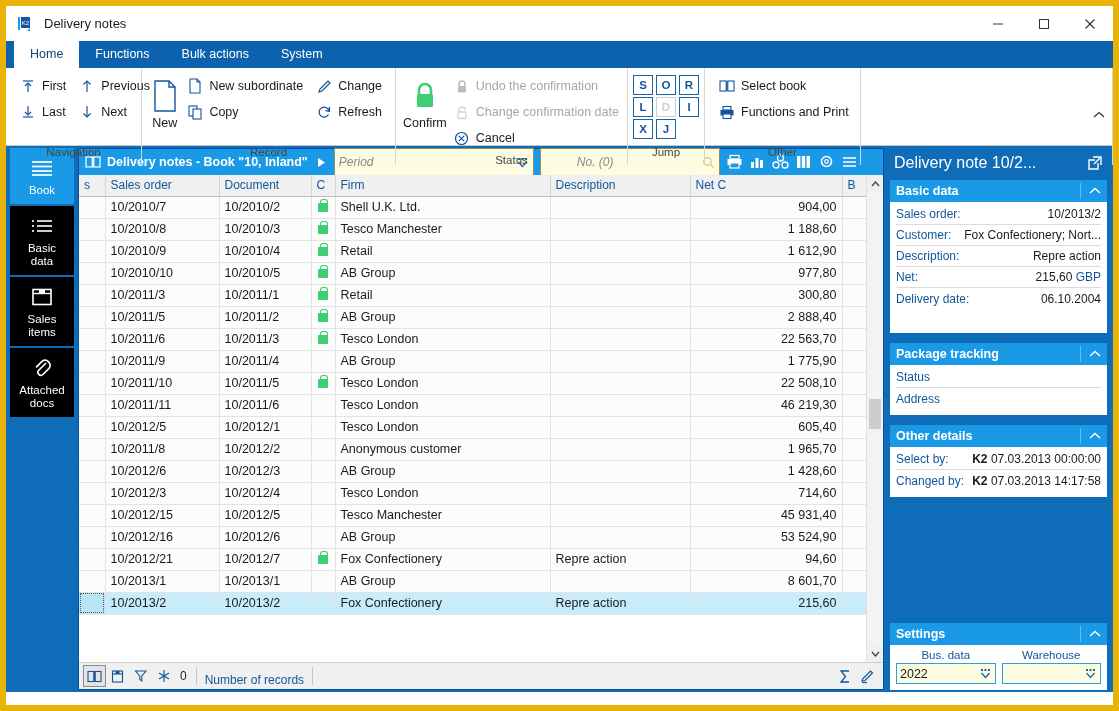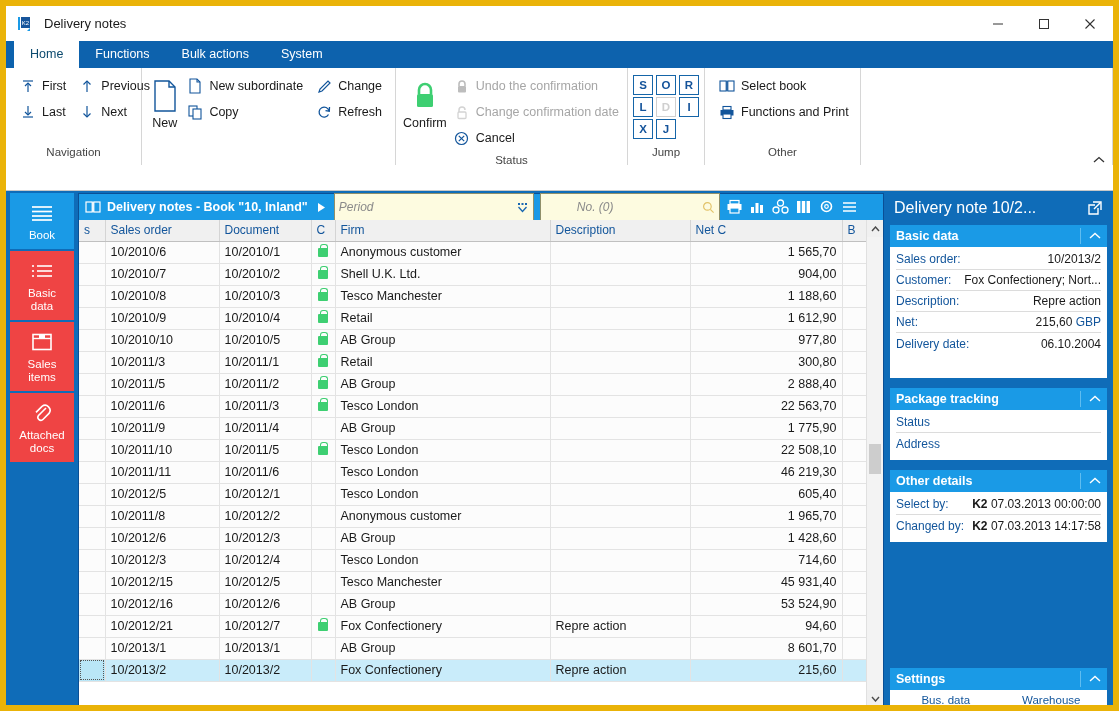--- a/index.html
+++ b/index.html
@@ -19,21 +19,21 @@
   .tb-icon { margin-left:10px; width:20px; height:20px; display:flex; align-items:center; justify-content:center; }
   .tb-title { margin-left:8px; font-size:13px; color:#1a1a1a; }
   .tb-spacer { flex:1; }
   .win-btn { width:46px; height:34px; display:flex; align-items:center; justify-content:center; color:#333; font-size:13px; }
 
   
   .ribbon { position:relative; background:#0d62ad; }
   .rtabs { display:flex; height:27px; background:#0d62ad; padding-left:8px; }
   .rtab { padding:0 16px; height:27px; line-height:27px; color:#fff; font-size:12.5px; }
   .rtab.active { background:#fff; color:#0c4a6e; }
-  .rbody { background:#fff; height:123px; display:flex; position:relative; border-bottom:1px solid #c8c8c8; }
+  .rbody { background:#fff; height:78px; display:flex; position:relative; border-bottom:1px solid #c8c8c8; }
   .rgroup { position:relative; display:flex; flex-direction:column; height:97px; border-right:1px solid #d6d6d6; }
   .rgroup:last-child { border-right:none; }
   .rgroup-content { flex:1; display:flex; align-items:flex-start; padding:5px 7px 0 7px; }
   .rgroup-label { height:22px; line-height:18px; text-align:center; color:#444; font-size:11.5px; }
   .rcol { display:flex; flex-direction:column; }
   .ritem { display:flex; align-items:center; height:26px; padding:0 6px; color:#1a1a1a; font-size:12.5px; white-space:nowrap; }
   .ritem .ic { width:18px; height:18px; margin-right:5px; display:flex; align-items:center; justify-content:center; flex:0 0 18px; }
   .ritem.dim { color:#a6a6a6; }
   .rbig { display:flex; flex-direction:column; align-items:center; justify-content:flex-start; width:56px; padding-top:3px; font-size:12.5px; color:#1a1a1a; }
   .rbig .bic { height:40px; display:flex; align-items:center; justify-content:center; }
@@ -41,21 +41,21 @@
   .jrow { display:flex; gap:3px; }
   .jbtn { width:20px; height:20px; border:1px solid #1565a8; color:#14539a; display:flex; align-items:center; justify-content:center; font-size:11.5px; font-weight:bold; background:#fff; }
   .jbtn.dis { border-color:#cfcfcf; color:#cfcfcf; }
   .ribbon-collapse { position:absolute; right:8px; bottom:26px; color:#333; font-size:11px; }
 
   
   .main { display:flex; height:546px; background:#0f6cb8; }
 
   
   .leftnav { width:70px; background:#0f6cb8; padding:2px 2px 0 4px; display:flex; flex-direction:column; gap:2px; }
-  .navitem { background:#ef4444; color:#fff; display:flex; flex-direction:column; align-items:center; justify-content:center; padding:8px 2px 7px 2px; font-size:11.5px; line-height:13px; text-align:center; }
+  .navitem { background:#000000; color:#fff; display:flex; flex-direction:column; align-items:center; justify-content:center; padding:8px 2px 7px 2px; font-size:11.5px; line-height:13px; text-align:center; }
   .navitem.active { background:#1a9ae6; }
   .navitem .nic { height:24px; display:flex; align-items:center; justify-content:center; margin-bottom:4px; }
 
   
   .center { flex:1; background:#fff; border:1px solid #0a4f95; margin:2px 0 2px 2px; display:flex; flex-direction:column; }
   .gridtoolbar { height:26px; background:#1a9ae6; display:flex; align-items:center; padding:0 2px; }
   .gt-title { display:flex; align-items:center; color:#fff; font-weight:bold; font-size:12.5px; padding:0 4px; white-space:nowrap; }
   .gt-title .bic { margin-right:6px; display:flex; }
   .gt-arrow { color:#fff; padding:0 7px 0 4px; font-size:11px; }
   .gt-field { height:28px; background:#fdfbe0; border:1px solid #8f8f6a; display:flex; align-items:center; padding:0 4px; font-size:12px; color:#8a8a8a; font-style:italic; }
@@ -252,20 +252,21 @@
               <span class="ic">
                 <svg width="15" height="15" viewBox="0 0 15 15">
                     <path d="M12 6 A5 5 0 1 0 11.5 9.5" fill="none" stroke="#12559b" stroke-width="1.3"></path>
                     <path d="M12.5 2 L12.3 6.2 L8.5 5.6" fill="none" stroke="#12559b" stroke-width="1.3"></path>
                   </svg>
               </span>
               <span>Refresh</span>
             </div>
           </div>
         </div>
+        <div class="rgroup-label">Record</div>
       </div>
 
       <div class="rgroup" style="width:232px">
         <div class="rgroup-content">
           <div class="rbig">
             <span class="bic">
               <svg width="26" height="32" viewBox="0 0 26 32">
                   <path d="M7 14 V10 a6 6 0 0 1 12 0 V14" fill="none" stroke="#3ecf72" stroke-width="2.6"></path>
                   <rect x="5" y="14" width="16" height="13" rx="1.5" fill="#3ecf72"></rect>
                 </svg>
@@ -525,31 +526,20 @@
               <th style="border-right:none;padding:0">
                 <svg width="12" height="8" viewBox="0 0 12 8" style="margin:auto">
                     <path d="M1.5 6 L6 1.5 L10.5 6" fill="none" stroke="#333" stroke-width="1.2"></path>
                   </svg>
               </th>
             </tr>
           </thead>
           <tbody id="grid-body">
               <tr>
                 <td class="c-s ctr"></td>
-                <td>10/2010/6</td>
-                <td>10/2010/1</td>
-                <td class="ctr"><span class="lock"></span></td>
-                <td>Anonymous customer</td>
-                <td></td>
-                <td class="num">1 565,70</td>
-                <td class="ctr"></td>
-                <td style="border-right: none; background: transparent;"></td>
-              </tr>
-              <tr>
-                <td class="c-s ctr"></td>
                 <td>10/2010/7</td>
                 <td>10/2010/2</td>
                 <td class="ctr"><span class="lock"></span></td>
                 <td>Shell U.K. Ltd.</td>
                 <td></td>
                 <td class="num">904,00</td>
                 <td class="ctr"></td>
                 <td style="border-right: none; background: transparent;"></td>
               </tr>
               <tr>

